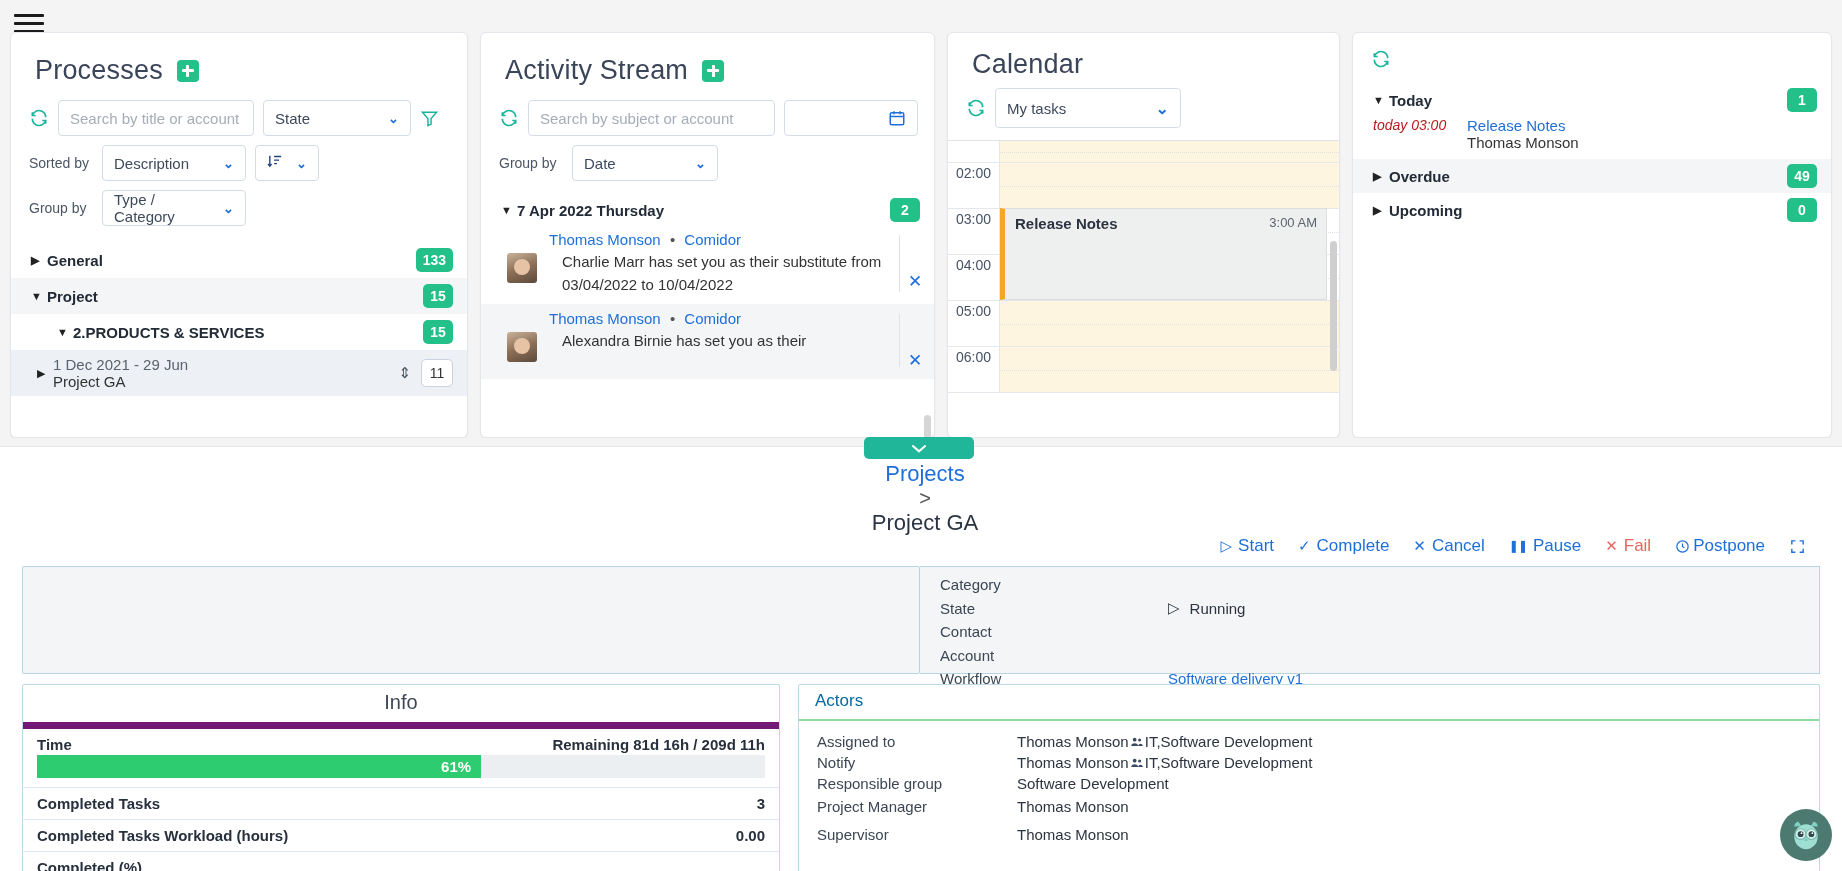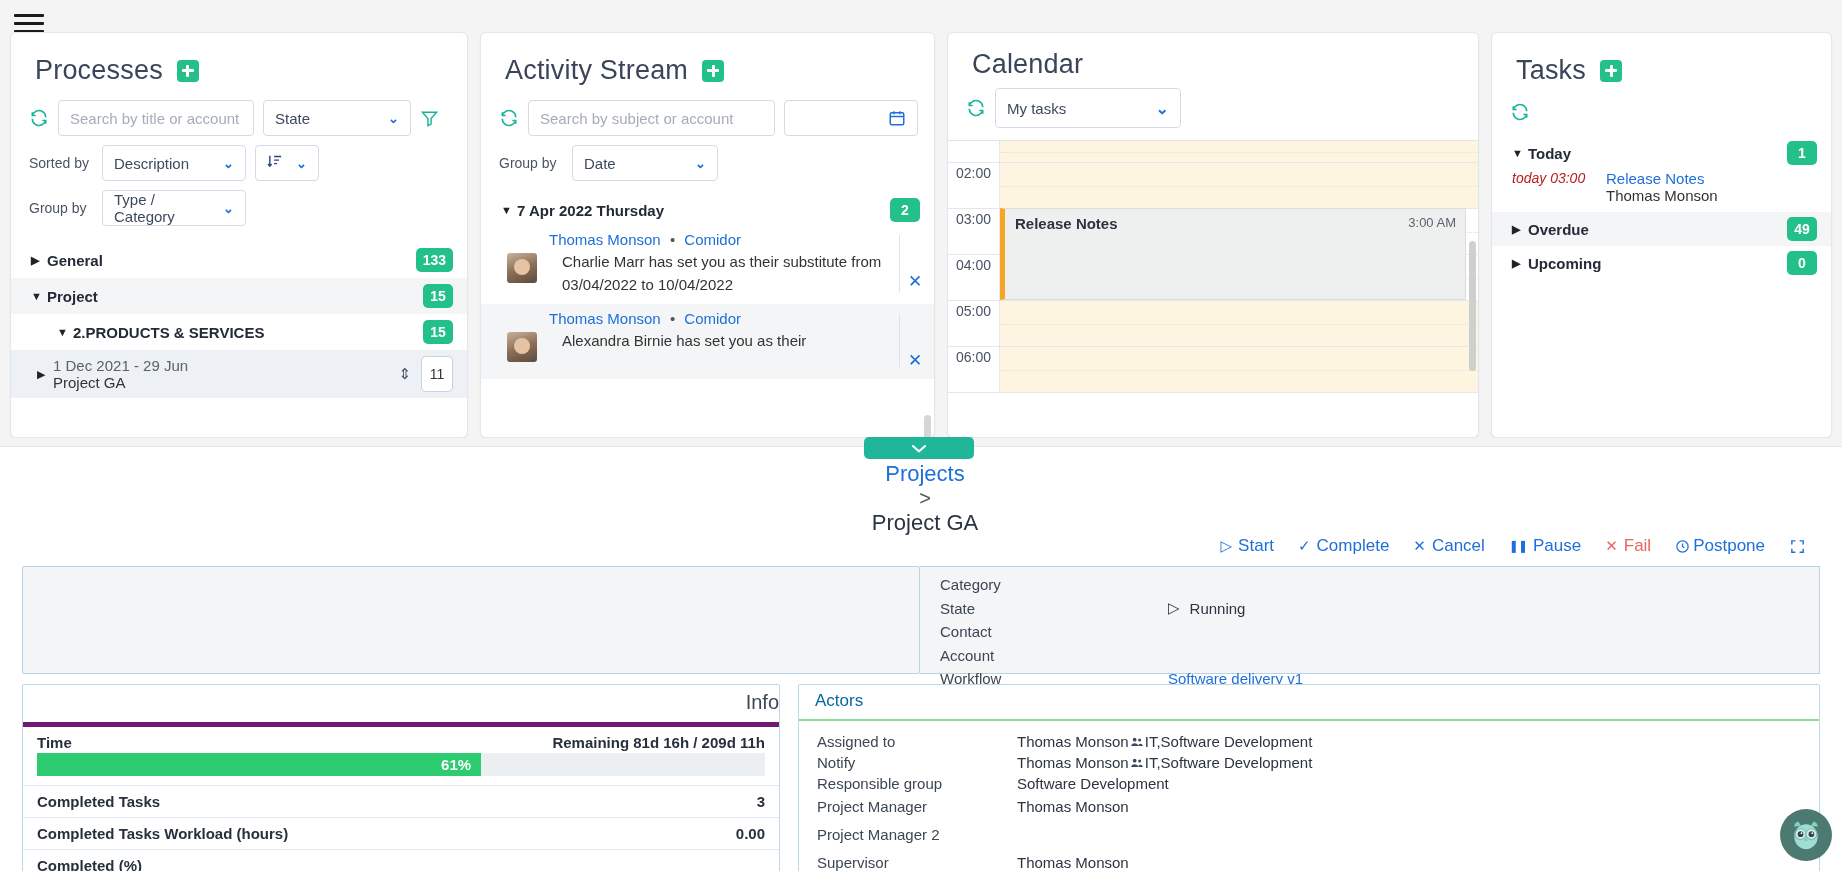--- a/index.html
+++ b/index.html
@@ -31,21 +31,21 @@
   .card {
     background: #fff;
     border: 1px solid #e3e6ea;
     border-radius: 6px;
     box-shadow: 0 1px 2px rgba(0,0,0,.06);
     position: relative;
     overflow: hidden;
   }
   .card.processes { width: 458px; }
   .card.activity  { width: 455px; }
-  .card.calendar  { width: 532px; }
+  .card.calendar  { width: 393px; }
   .card.tasks     { flex: 1; }
 
   .card-title {
     font-size: 27px; font-weight: 400; color: #3b4559;
     padding: 22px 0 0 24px; display: flex; align-items: center; gap: 14px;
     letter-spacing: .2px;
   }
   .card-title.sm { padding-top: 16px; }
   .plus-btn {
     width: 22px; height: 22px; background: #23c08a; border-radius: 4px;
@@ -101,21 +101,21 @@
     padding: 0 7px; text-align: center;
   }
   .prow.lvl2 { padding-left: 46px; }
   .pitem {
     display: flex; align-items: center; background: #edf1f5;
     padding: 6px 14px 6px 50px; min-height: 40px;
   }
   .pitem .pdate { font-size: 15px; color: #59626e; }
   .pitem .ptitle { font-size: 15px; color: #333; }
   .count-box {
-    width: 32px; height: 36px; border: 1px solid #c9d2de; border-radius: 5px;
+    width: 32px; height: 28px; border: 1px solid #c9d2de; border-radius: 5px;
     background: #fff; font-size: 14px; display: flex; align-items: center;
     justify-content: center; color: #333; margin-left: 10px;
   }
   .updown { color: #455160; font-size: 15px; }
 
   
   .astream { margin-top: 14px; position: relative; }
   .agroup {
     display: flex; align-items: center; padding: 0 14px 0 20px; height: 30px;
     font-size: 15px; font-weight: bold; color: #222b36;
@@ -219,22 +219,22 @@
   .frow { display: flex; height: 23.5px; font-size: 15px; align-items: center; }
   .flabel { width: 228px; color: #3c4654; }
   .fval { color: #2c3440; display: flex; align-items: center; gap: 10px; }
   .fval a { color: #1e6fd9; text-decoration: none; }
 
   .lower { display: flex; padding: 10px 22px 0 22px; gap: 18px; }
   .panel { border: 1px solid #bcd9e8; border-radius: 2px; background: #fff; }
   .panel.info { width: 758px; }
   .panel.actors { flex: 1; }
   .panel-hdr {
-    text-align: right; font-size: 20px; color: #3d4756; padding: 6px 0 8px;
-    border-bottom: 5px solid #701a75;
+    text-align: center; font-size: 20px; color: #3d4756; padding: 6px 0 8px;
+    border-bottom: 7px solid #701a75;
   }
   .panel-hdr.left { text-align: left; padding-left: 16px; font-size: 17px; color: #0369a1; border-bottom: 2px solid #8ddc9b;}
   .irow {
     display: flex; justify-content: space-between; align-items: center;
     padding: 7px 14px; border-bottom: 1px solid #dfeaf1;
     font-size: 15px; font-weight: bold; color: #27303c;
   }
   .irow.nob { border-bottom: none; padding-bottom: 2px; }
   .pbar-wrap { padding: 0 14px 9px; border-bottom: 1px solid #dfeaf1; }
   .pbar {
@@ -487,24 +487,20 @@
 
         <div class="cal-event">
           <span class="ev-t">Release Notes</span>
           <span class="ev-time">3:00 AM</span>
         </div>
         <div class="cal-scroll"></div>
       </div>
     </div>
 
     <div class="card tasks">
-      <div class="card-title">
-        <span>Tasks</span>
-        <span class="plus-btn"></span>
-      </div>
       <div class="toolbar" style="padding-top:16px">
         <span class="refresh-icon">
           <svg viewBox="0 0 24 24" fill="none" stroke="currentColor" stroke-width="2">
             <path d="M20 11a8 8 0 0 0-13.6-5.6L4 8"></path>
               <path d="M4 5v4h4"></path>
             <path d="M4 13a8 8 0 0 0 13.6 5.6L20 16"></path>
               <path d="M20 19v-4h-4"></path>
           </svg>
         </span>
       </div>
@@ -685,24 +681,20 @@
           </div>
           <div class="arow">
             <span class="al">Responsible group</span>
             <span class="av">Software Development</span>
           </div>
           <div class="arow" style="padding-top:4px">
             <span class="al">Project Manager</span>
             <span class="av">Thomas Monson</span>
           </div>
           <div class="arow" style="padding-top:9px">
-            <span class="al">Project Manager 2</span>
-            <span class="av"></span>
-          </div>
-          <div class="arow" style="padding-top:9px">
             <span class="al">Supervisor</span>
             <span class="av">Thomas Monson</span>
           </div>
         </div>
       </div>
 
     </div>
   </div>
 
   <div class="owl">

